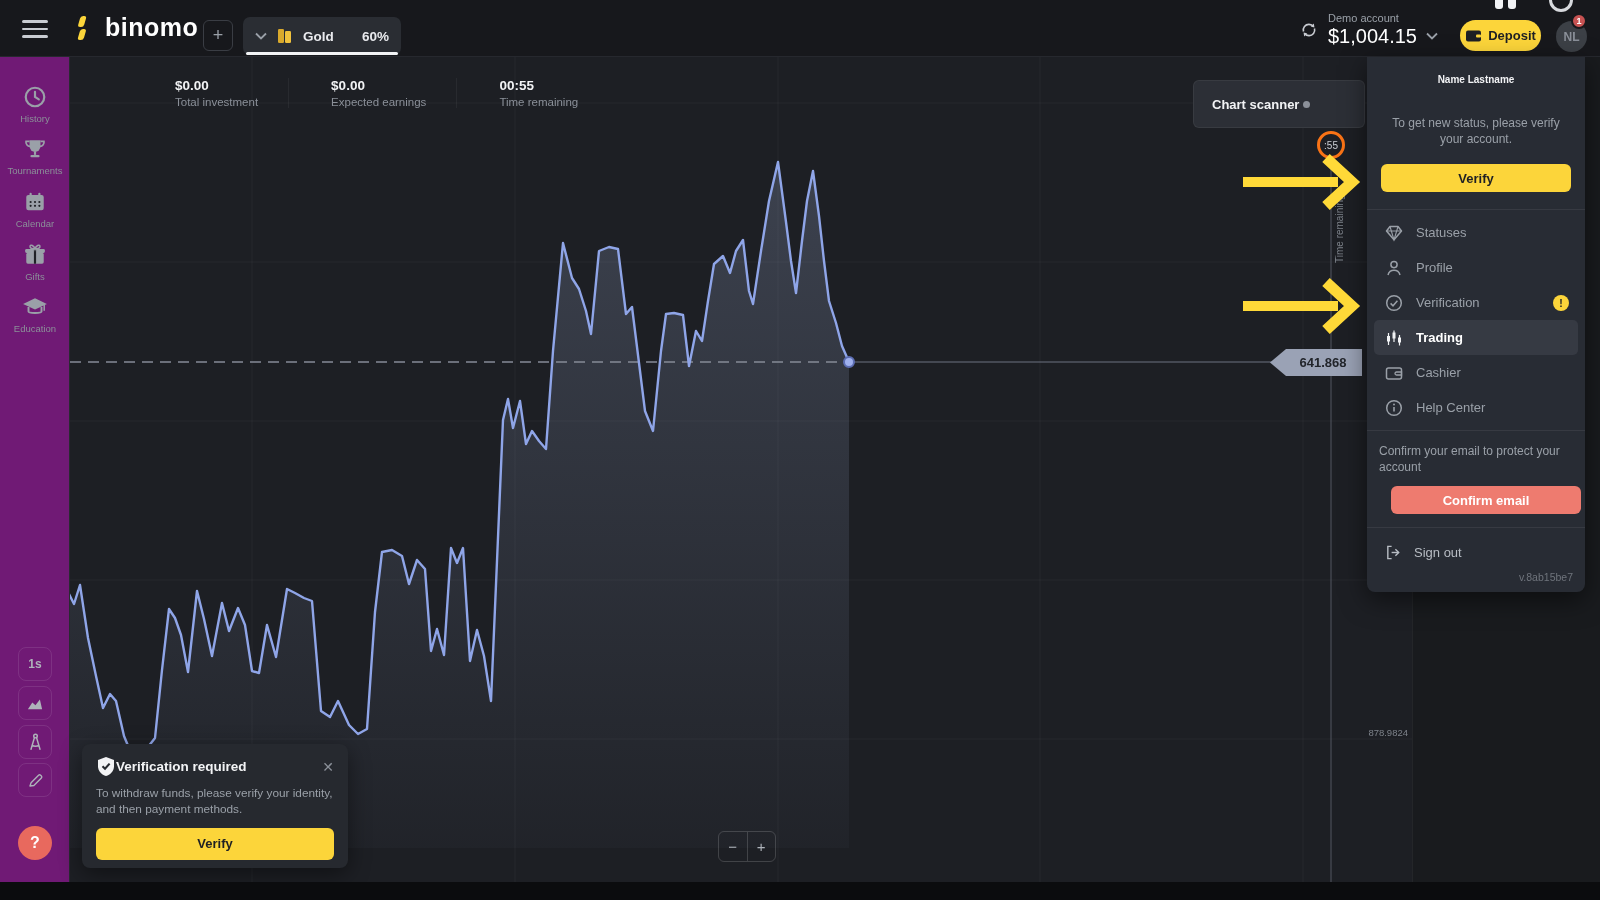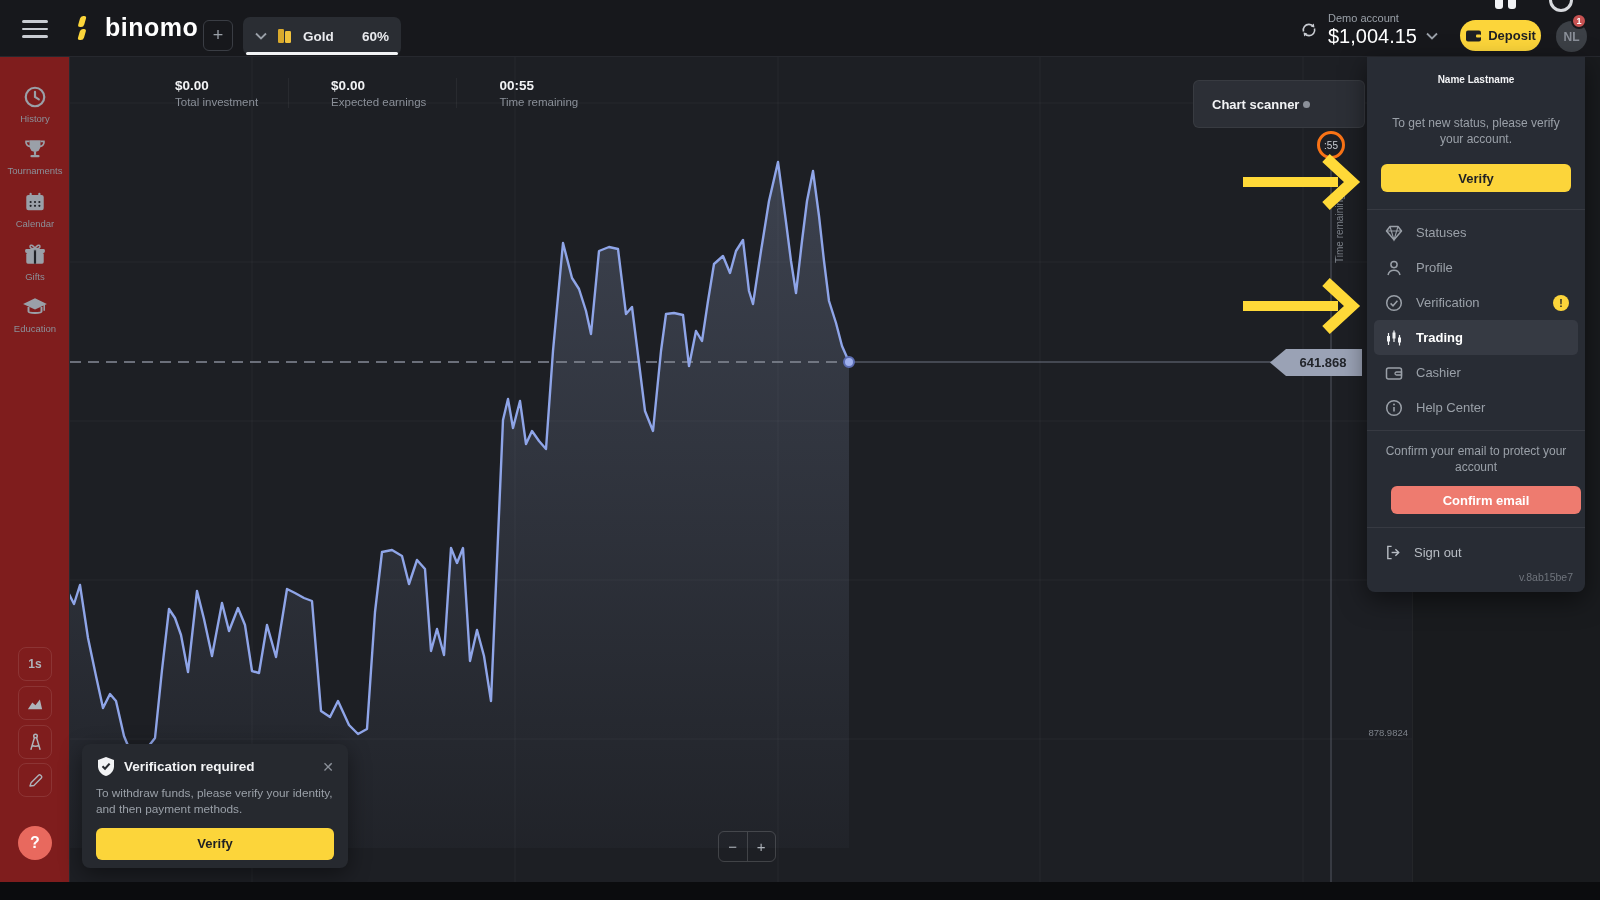--- a/index.html
+++ b/index.html
@@ -23,21 +23,21 @@
   #acct-type{font-size:11px;color:#9aa0a8;}
   #acct-balance{font-size:20px;color:#fff;font-weight:400;margin-top:1px;}
   #acct-chevron{margin-left:9px;margin-top:12px;}
   #deposit-btn{position:absolute;left:1460px;top:20px;width:81px;height:31px;background:#fcd53a;border-radius:16px;display:flex;align-items:center;justify-content:center;gap:6px;color:#1e2024;font-size:13px;font-weight:700;}
   #avatar{position:absolute;left:1556px;top:21px;width:31px;height:31px;border-radius:50%;background:#3c4046;color:#8b9099;font-weight:700;font-size:12px;display:flex;align-items:center;justify-content:center;}
   #avatar-badge{position:absolute;left:1571px;top:13px;width:16px;height:16px;border-radius:50%;background:#c75252;border:2px solid #17181c;color:#fff;font-size:9px;font-weight:700;display:flex;align-items:center;justify-content:center;}
   .screenbar{position:absolute;top:0;width:8px;height:9px;background:#f2f3f5;border-radius:0 0 3px 3px;z-index:31;}
   #screen-circle{position:absolute;left:1549px;top:-12px;width:24px;height:24px;border-radius:50%;border:3px solid #d7d9dd;z-index:31;}
 
   
-  #sidebar{position:absolute;left:0;top:57px;width:70px;height:825px;background:#7f1d1d;border-right:1px solid #282a30;z-index:20;}
+  #sidebar{position:absolute;left:0;top:57px;width:70px;height:825px;background:#701a75;border-right:1px solid #282a30;z-index:20;}
   .side-item{width:70px;display:flex;flex-direction:column;align-items:center;gap:4px;color:#9aa0a8;}
   .side-item .lbl{font-size:9.5px;color:#8b9099;}
   .tool-btn{position:absolute;left:18px;width:34px;height:34px;border:1px solid rgba(255,255,255,0.1);border-radius:8px;color:#aeb3ba;display:flex;align-items:center;justify-content:center;font-size:12px;font-weight:700;}
   #help-btn{position:absolute;left:18px;top:769px;width:34px;height:34px;border-radius:50%;background:#e8695e;color:#fff;font-size:16px;font-weight:700;display:flex;align-items:center;justify-content:center;}
 
   
   #chart-area{position:absolute;left:70px;top:57px;width:1342px;height:825px;background:#1d1f24;z-index:1;}
   #right-strip{position:absolute;left:1412px;top:57px;width:188px;height:825px;background:#191b1e;border-left:1px solid rgba(255,255,255,0.05);z-index:2;}
   #chart-svg{position:absolute;left:0;top:0;width:1600px;height:900px;z-index:5;pointer-events:none;}
   #stats-row{position:absolute;left:175px;top:78px;display:flex;gap:42px;z-index:8;}
@@ -53,37 +53,37 @@
   #price-tag{position:absolute;left:1270px;top:349px;width:92px;height:27px;background:#9aa2b5;color:#22252b;font-size:13px;font-weight:700;display:flex;align-items:center;justify-content:center;padding-left:14px;clip-path:polygon(0 50%,16px 0,100% 0,100% 100%,16px 100%);z-index:10;}
   #axis-price-label{position:absolute;left:1300px;top:727px;width:108px;text-align:right;font-size:9.5px;color:#7d828a;z-index:8;}
   #time-axis{position:absolute;left:0;top:860px;width:1600px;height:16px;z-index:6;}
   #time-axis span{position:absolute;transform:translateX(-50%);font-size:10.5px;color:#7d828a;}
   #zoom-ctrl{position:absolute;left:718px;top:831px;width:58px;height:31px;border:1px solid rgba(255,255,255,0.16);border-radius:6px;display:flex;z-index:8;}
   #zoom-ctrl .z{flex:1;display:flex;align-items:center;justify-content:center;color:#aeb3ba;font-size:15px;}
   #zoom-ctrl .z:first-child{border-right:1px solid rgba(255,255,255,0.16);}
 
   
   #popup{position:absolute;left:82px;top:744px;width:266px;height:124px;background:#26292f;border-radius:8px;box-shadow:0 6px 22px rgba(0,0,0,0.45);z-index:25;padding:12px 14px;}
-  #popup .head{display:flex;align-items:center;gap:8px;}
+  #popup .head{display:flex;align-items:center;}
   #popup .title{font-size:13.5px;font-weight:700;color:#f2f3f5;}
   #popup .close{margin-left:auto;color:#8b9099;font-size:14px;}
   #popup .body{font-size:11.8px;color:#9aa0a8;line-height:1.35;margin-top:9px;}
   #popup .verify{margin-top:10px;width:100%;height:32px;background:#fcd53a;border-radius:6px;color:#1e2024;font-size:13px;font-weight:700;display:flex;align-items:center;justify-content:center;}
 
   
   #panel{position:absolute;left:1367px;top:57px;width:218px;height:535px;background:#282c34;border-radius:0 0 8px 8px;box-shadow:0 8px 26px rgba(0,0,0,0.5);z-index:40;}
   #panel .title{position:absolute;top:17px;left:0;width:100%;text-align:center;font-size:10px;font-weight:700;color:#f2f3f5;}
   #panel .subtitle{position:absolute;top:58px;left:14px;width:190px;text-align:center;font-size:12px;color:#9aa0a8;line-height:1.35;}
   #panel .verify{position:absolute;top:107px;left:14px;width:190px;height:28px;background:#fcd53a;border-radius:6px;color:#1e2024;font-size:13px;font-weight:700;display:flex;align-items:center;justify-content:center;}
   .pdiv{position:absolute;left:0;width:100%;height:1px;background:rgba(255,255,255,0.07);}
   #menu{position:absolute;top:158px;left:0;width:100%;}
   .mitem{height:35px;display:flex;align-items:center;padding-left:18px;gap:13px;color:#9aa0a8;font-size:13px;position:relative;}
   .mitem.active{background:#363a43;border-radius:5px;margin:0 7px;padding-left:11px;color:#fff;font-weight:700;}
   .mbadge{position:absolute;right:16px;width:16px;height:16px;border-radius:50%;background:#fcd53a;color:#1e2024;font-size:10.5px;font-weight:700;display:flex;align-items:center;justify-content:center;}
-  #panel .note{position:absolute;top:386px;left:12px;width:194px;text-align:center;font-size:12px;color:#9aa0a8;line-height:1.35;}
+  #panel .note{position:absolute;top:386px;left:12px;width:194px;text-align:left;font-size:12px;color:#9aa0a8;line-height:1.35;}
   #panel .confirm{position:absolute;top:429px;left:14px;width:190px;height:28px;background:#ee7b6f;border-radius:6px;color:#fff;font-size:13px;font-weight:700;display:flex;align-items:center;justify-content:center;margin-left:10px;}
   #signout{position:absolute;top:480px;left:18px;display:flex;align-items:center;gap:12px;color:#b8bdc4;font-size:13px;height:30px;}
   #version{position:absolute;top:514px;right:12px;font-size:10.5px;color:#6f747c;}
 
   #arrows{position:absolute;left:0;top:0;width:1600px;height:900px;z-index:50;pointer-events:none;}
   #bottombar{position:absolute;left:0;top:882px;width:1600px;height:18px;background:#0b0c0e;z-index:45;}
   svg{display:block;}
 </style>
 </head>
 <body>

